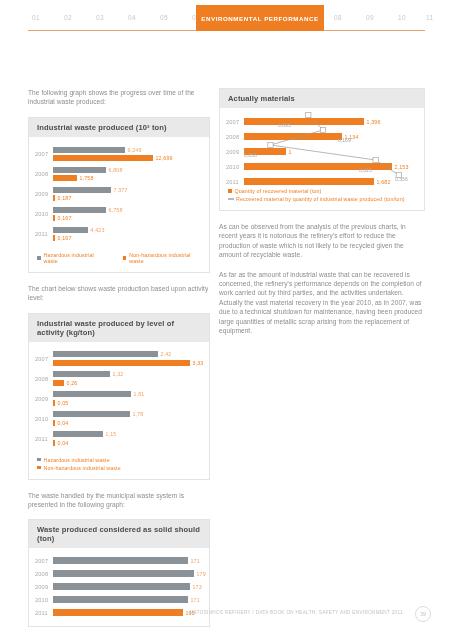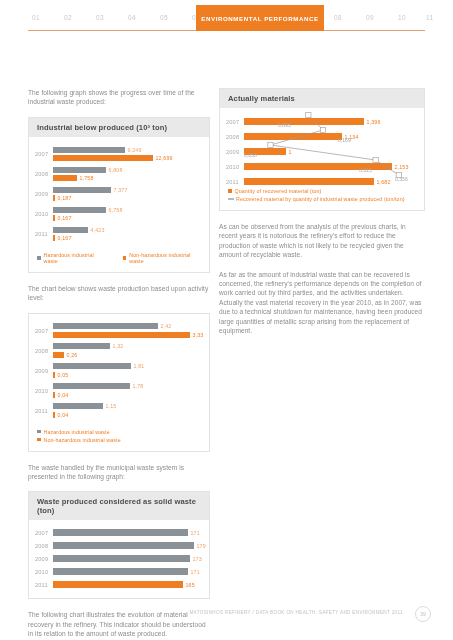--- a/index.html
+++ b/index.html
@@ -118,21 +118,21 @@
 
     </div>
     <div class="hdr-band">ENVIRONMENTAL PERFORMANCE</div>
   </div>
 
   <div class="col-left">
 
     <p class="para">The following graph shows the progress over time of the industrial waste produced:</p>
 
     <div class="chart-box">
-      <div class="chart-title">Industrial below produced (10³ ton)</div>
+      <div class="chart-title">Industrial waste produced (10³ ton)</div>
       <div class="chart-body">
 
         <div class="row">
           <div class="ylab">2007</div>
           <div class="bars">
             <div class="barline">
                 <div class="bar gray" style="width:72px"></div>
                 <span class="bval gray">9,249</span>
               </div>
             <div class="barline">
@@ -209,20 +209,21 @@
             <span class="lg-sq orange"></span>
             <span>Non-hazardous industrial waste</span>
           </div>
         </div>
       </div>
     </div>
 
     <p class="para" style="margin-top:4px">The chart below shows waste production based upon activity level:</p>
 
     <div class="chart-box">
+      <div class="chart-title">Industrial waste produced by level of activity (kg/ton)</div>
       <div class="chart-body">
 
         <div class="row">
           <div class="ylab">2007</div>
           <div class="bars">
             <div class="barline">
                 <div class="bar gray" style="width:105px"></div>
                 <span class="bval gray">2,42</span>
               </div>
             <div class="barline">
@@ -297,21 +298,21 @@
         <div class="lg-item">
           <span class="lg-sq orange"></span>
           <span>Non-hazardous industrial waste</span>
         </div>
       </div>
     </div>
 
     <p class="para" style="margin-top:6px">The waste handled by the municipal waste system is presented in the following graph:</p>
 
     <div class="chart-box">
-      <div class="chart-title">Waste produced considered as solid waste (ton)</div>
+      <div class="chart-title">Waste produced considered as solid should (ton)</div>
       <div class="chart-body" style="padding-top:6px; padding-bottom:7px;">
 
         <div class="row single">
           <div class="ylab">2007</div>
           <div class="bars">
               <div class="barline">
                 <div class="bar gray tall" style="width:135px"></div>
                 <span class="bval gray">171</span>
               </div>
             </div>

